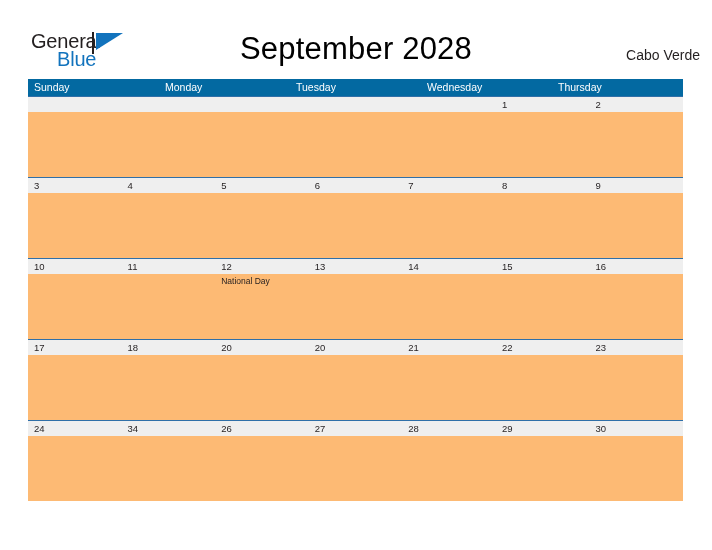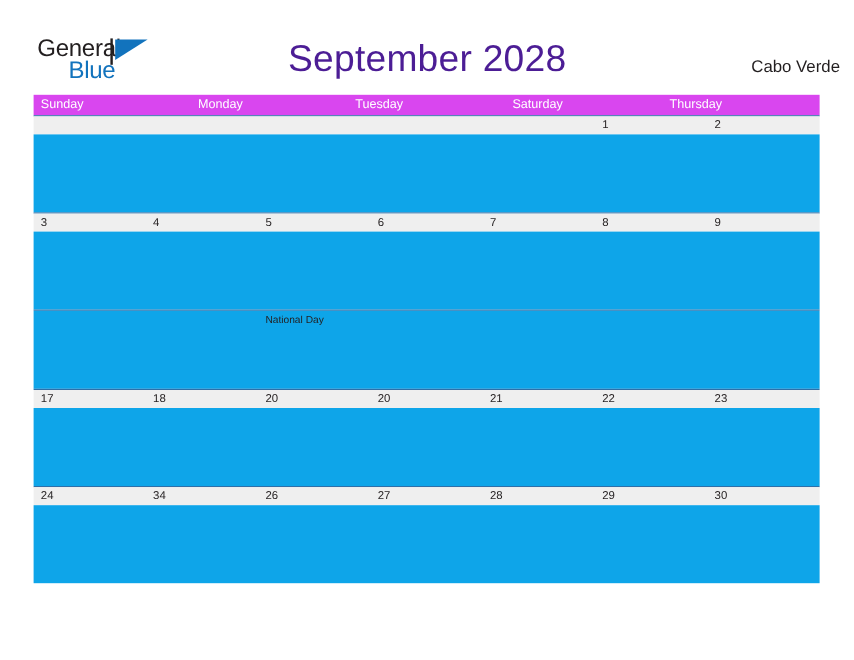--- a/index.html
+++ b/index.html
@@ -81,21 +81,21 @@
   }
 
   .month-title {
     position: absolute;
     left: 0;
     top: 31px;
     width: 712px;
     text-align: center;
     font-size: 31px;
     font-weight: 400;
-    color: #4c1d95;
+    color: #000000;
     letter-spacing: 0.2px;
     white-space: nowrap;
   }
 
   .country {
     position: absolute;
     right: 12px;
     top: 47px;
     font-size: 14px;
     color: #231f20;
@@ -106,21 +106,21 @@
   .calendar {
     position: absolute;
     left: 28px;
     top: 79px;
     width: 655px;
   }
   .weekday-row {
     display: flex;
     width: 655px;
     height: 17px;
-    background: #d946ef;
+    background: #0369a1;
   }
   .weekday {
     flex: 1 1 0;
     color: #ffffff;
     font-size: 10.5px;
     line-height: 17px;
     padding-left: 6px;
     box-sizing: border-box;
     white-space: nowrap;
     overflow: hidden;
@@ -149,21 +149,21 @@
     white-space: nowrap;
     overflow: hidden;
   }
   .daycell-num.empty {
     color: transparent;
   }
   .week-body {
     display: flex;
     width: 655px;
     height: 65px;
-    background: #0ea5e9;
+    background: #fdba74;
   }
   .daycell-body {
     flex: 1 1 0;
     padding: 2px 4px 0 6px;
     box-sizing: border-box;
     overflow: hidden;
   }
   .event {
     font-size: 8.5px;
     line-height: 11px;
@@ -193,21 +193,21 @@
     <div class="country">Cabo Verde</div>
 
   </div>
 
   <div class="calendar">
 
     <div class="weekday-row">
       <div class="weekday">Sunday</div>
       <div class="weekday">Monday</div>
       <div class="weekday">Tuesday</div>
-      <div class="weekday">Saturday</div>
+      <div class="weekday">Wednesday</div>
       <div class="weekday">Thursday</div>
     </div>
 
     <div class="week">
       <div class="week-dates">
         <div class="daycell-num empty"></div>
         <div class="daycell-num empty"></div>
         <div class="daycell-num empty"></div>
         <div class="daycell-num empty"></div>
         <div class="daycell-num empty"></div>
@@ -268,20 +268,29 @@
         <div class="daycell-body">
             <div class="event"></div>
           </div>
         <div class="daycell-body">
             <div class="event"></div>
           </div>
       </div>
     </div>
 
     <div class="week">
+      <div class="week-dates">
+        <div class="daycell-num">10</div>
+        <div class="daycell-num">11</div>
+        <div class="daycell-num">12</div>
+        <div class="daycell-num">13</div>
+        <div class="daycell-num">14</div>
+        <div class="daycell-num">15</div>
+        <div class="daycell-num">16</div>
+      </div>
       <div class="week-body">
         <div class="daycell-body">
             <div class="event"></div>
           </div>
         <div class="daycell-body">
             <div class="event"></div>
           </div>
         <div class="daycell-body">
             <div class="event">National Day</div>
           </div>

